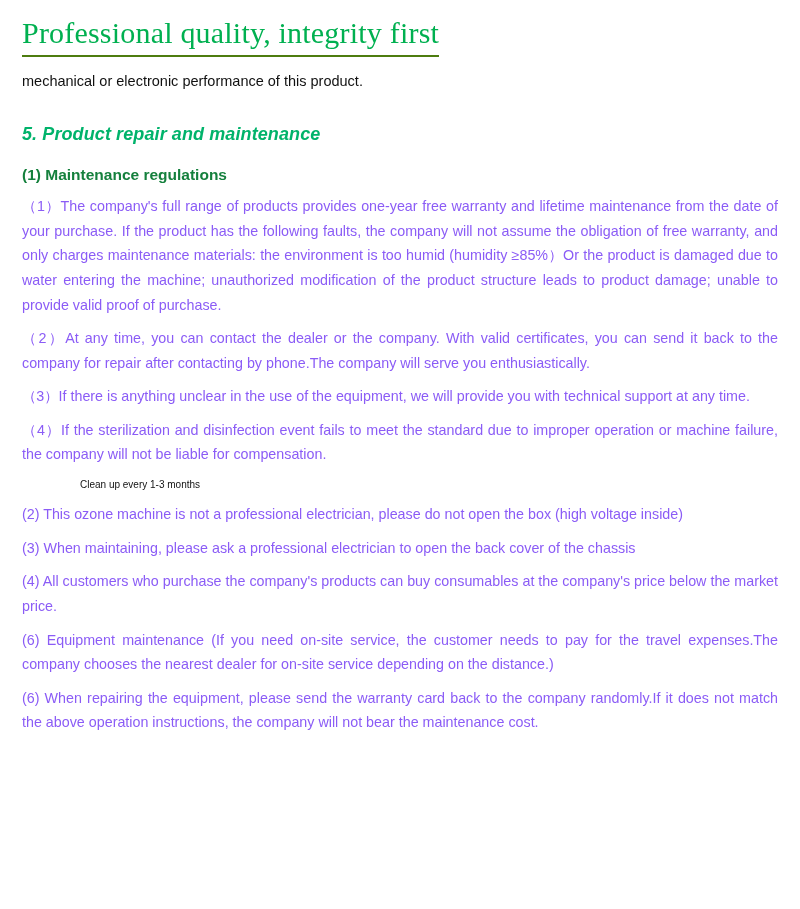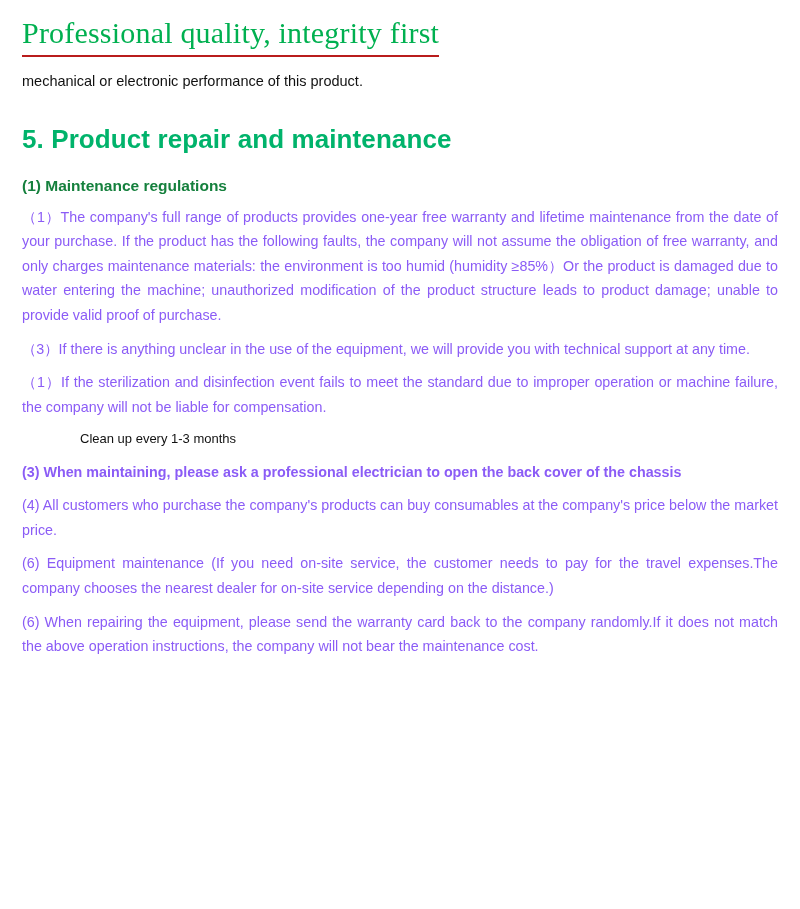--- a/index.html
+++ b/index.html
@@ -23,82 +23,84 @@
   }
   .doc-title {
     font-family: "Liberation Serif", serif;
     font-size: 30px;
     font-weight: normal;
     color: #00b050;
     letter-spacing: 0.2px;
     margin: 8px 0 0 0;
     padding-bottom: 6px;
     display: inline-block;
-    border-bottom: 2px solid #b91c1c;
+    border-bottom: 2px solid #4d7c0f;
     line-height: 1.1;
   }
   .lead-line {
     font-size: 14.5px;
     color: #111;
     margin-top: 14px;
     margin-bottom: 16px;
     line-height: 1.5;
   }
   h2.section-heading {
-    font-size: 26px;
+    font-size: 18px;
     font-weight: bold;
     color: #00b36b;
     margin: 30px 0 0 0;
     line-height: 1.3;
     letter-spacing: 0.1px;
+    font-style: italic;
   }
   h3.sub-heading {
     font-size: 15.5px;
     font-weight: bold;
     color: #15803d;
     margin: 19px 0 0 0;
     line-height: 1.3;
   }
   p.body-text {
     font-size: 14.3px;
     color: #8b5cf6;
     margin: 9px 0 0 0;
     line-height: 1.72;
     text-align: justify;
     text-justify: inter-word;
   }
   p.body-text.no-justify {
     text-align: left;
-    font-weight: bold;
   }
   .clean-line {
-    font-size: 13px;
+    font-size: 10px;
     color: #111;
     margin: 9px 0 0 0;
     padding-left: 58px;
     line-height: 1.72;
   }
 </style>
 </head>
 <body>
 
 <div class="page">
 
   <h1 class="doc-title">Professional quality, integrity first</h1>
 
   <p class="lead-line">mechanical or electronic performance of this product.</p>
 
   <h2 class="section-heading">5. Product repair and maintenance</h2>
 
   <h3 class="sub-heading">(1) Maintenance regulations</h3>
 
   <p class="body-text">（1）The company's full range of products provides one-year free warranty and lifetime maintenance from the date of your purchase. If the product has the following faults, the company will not assume the obligation of free warranty, and only charges maintenance materials: the environment is too humid (humidity ≥85%）Or the product is damaged due to water entering the machine; unauthorized modification of the product structure leads to product damage; unable to provide valid proof of purchase.</p>
+  <p class="body-text">（2）At any time, you can contact the dealer or the company. With valid certificates, you can send it back to the company for repair after contacting by phone.The company will serve you enthusiastically.</p>
   <p class="body-text">（3）If there is anything unclear in the use of the equipment, we will provide you with technical support at any time.</p>
-  <p class="body-text">（1）If the sterilization and disinfection event fails to meet the standard due to improper operation or machine failure, the company will not be liable for compensation.</p>
+  <p class="body-text">（4）If the sterilization and disinfection event fails to meet the standard due to improper operation or machine failure, the company will not be liable for compensation.</p>
 
 
   <p class="clean-line">Clean up every 1-3 months</p>
+  <p class="body-text">(2) This ozone machine is not a professional electrician, please do not open the box (high voltage inside)</p>
   <p class="body-text no-justify">(3) When maintaining, please ask a professional electrician to open the back cover of the chassis</p>
   <p class="body-text">(4) All customers who purchase the company's products can buy consumables at the company's price below the market price.</p>
   <p class="body-text">(6) Equipment maintenance (If you need on-site service, the customer needs to pay for the travel expenses.The company chooses the nearest dealer for on-site service depending on the distance.)</p>
   <p class="body-text">(6) When repairing the equipment, please send the warranty card back to the company randomly.If it does not match the above operation instructions, the company will not bear the maintenance cost.</p>
 
 </div>
 
 </body></html>

